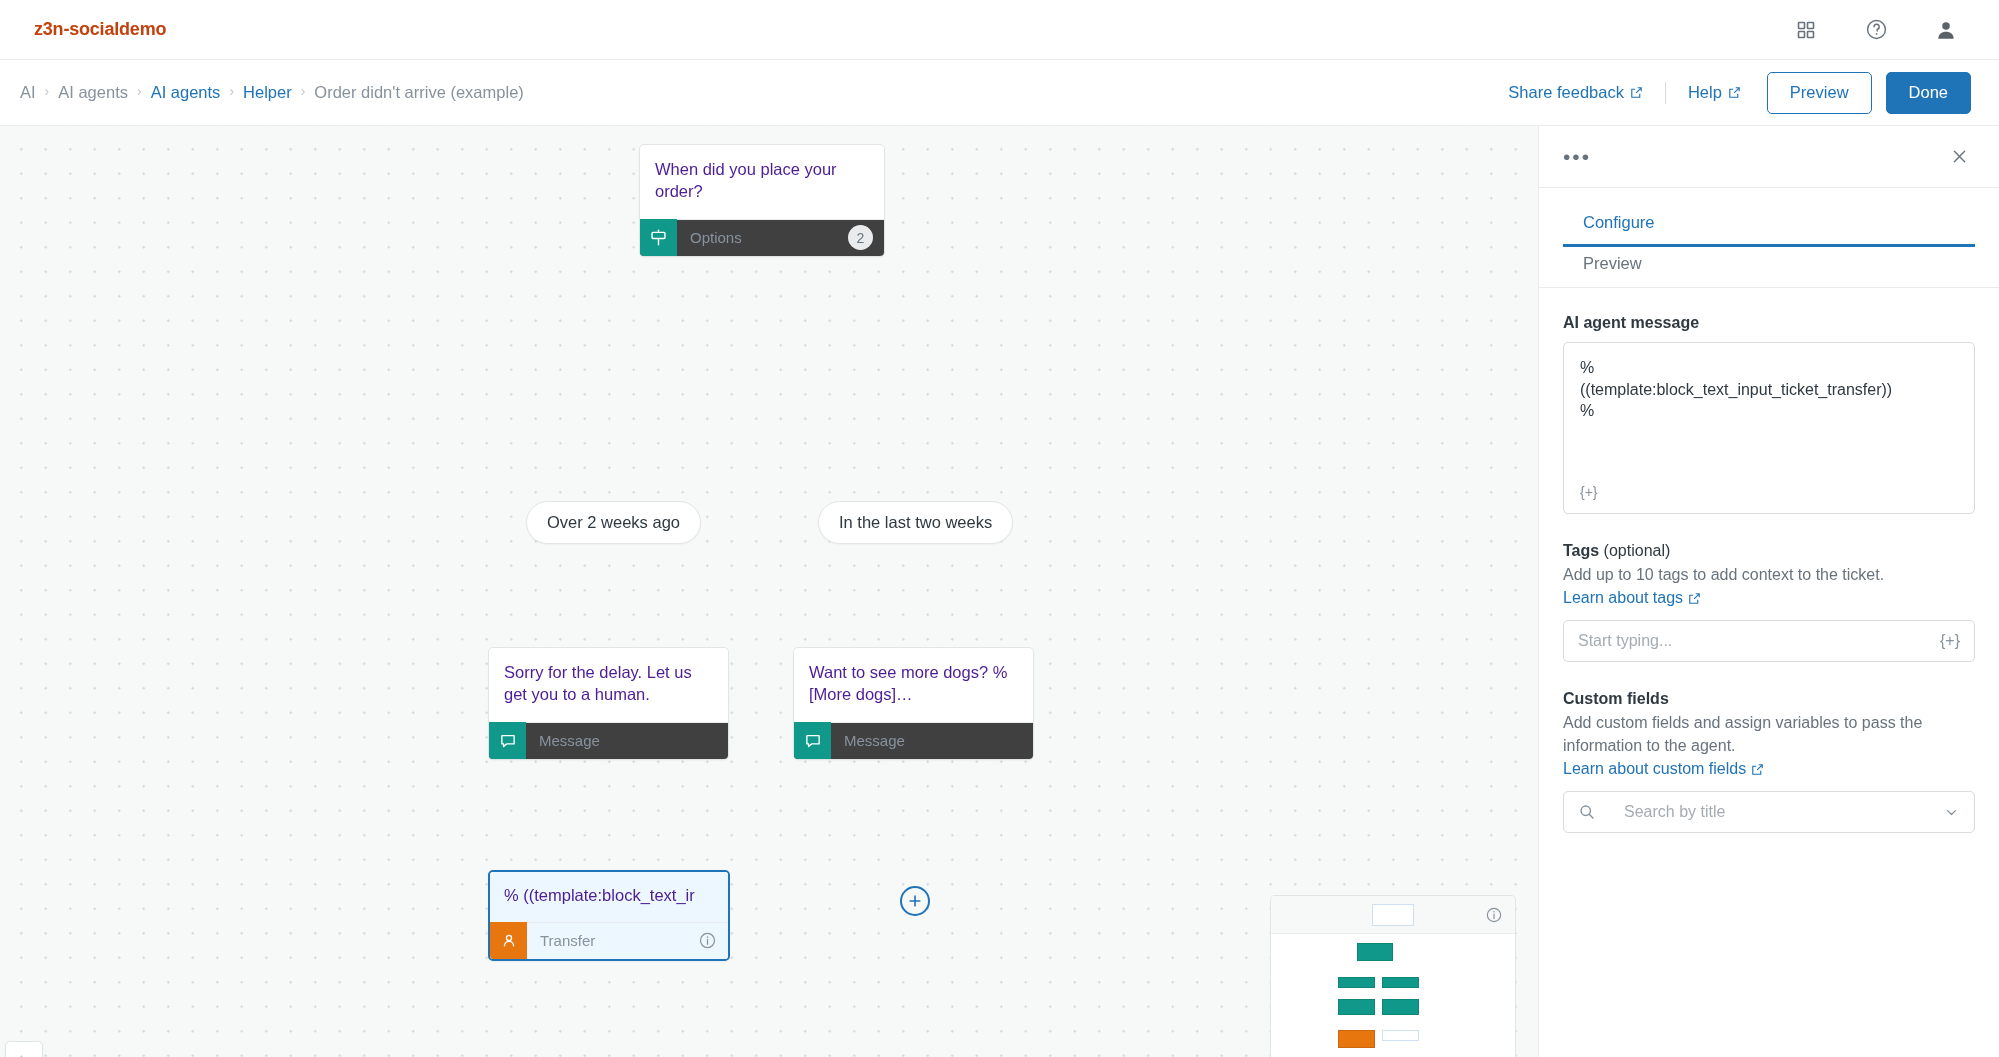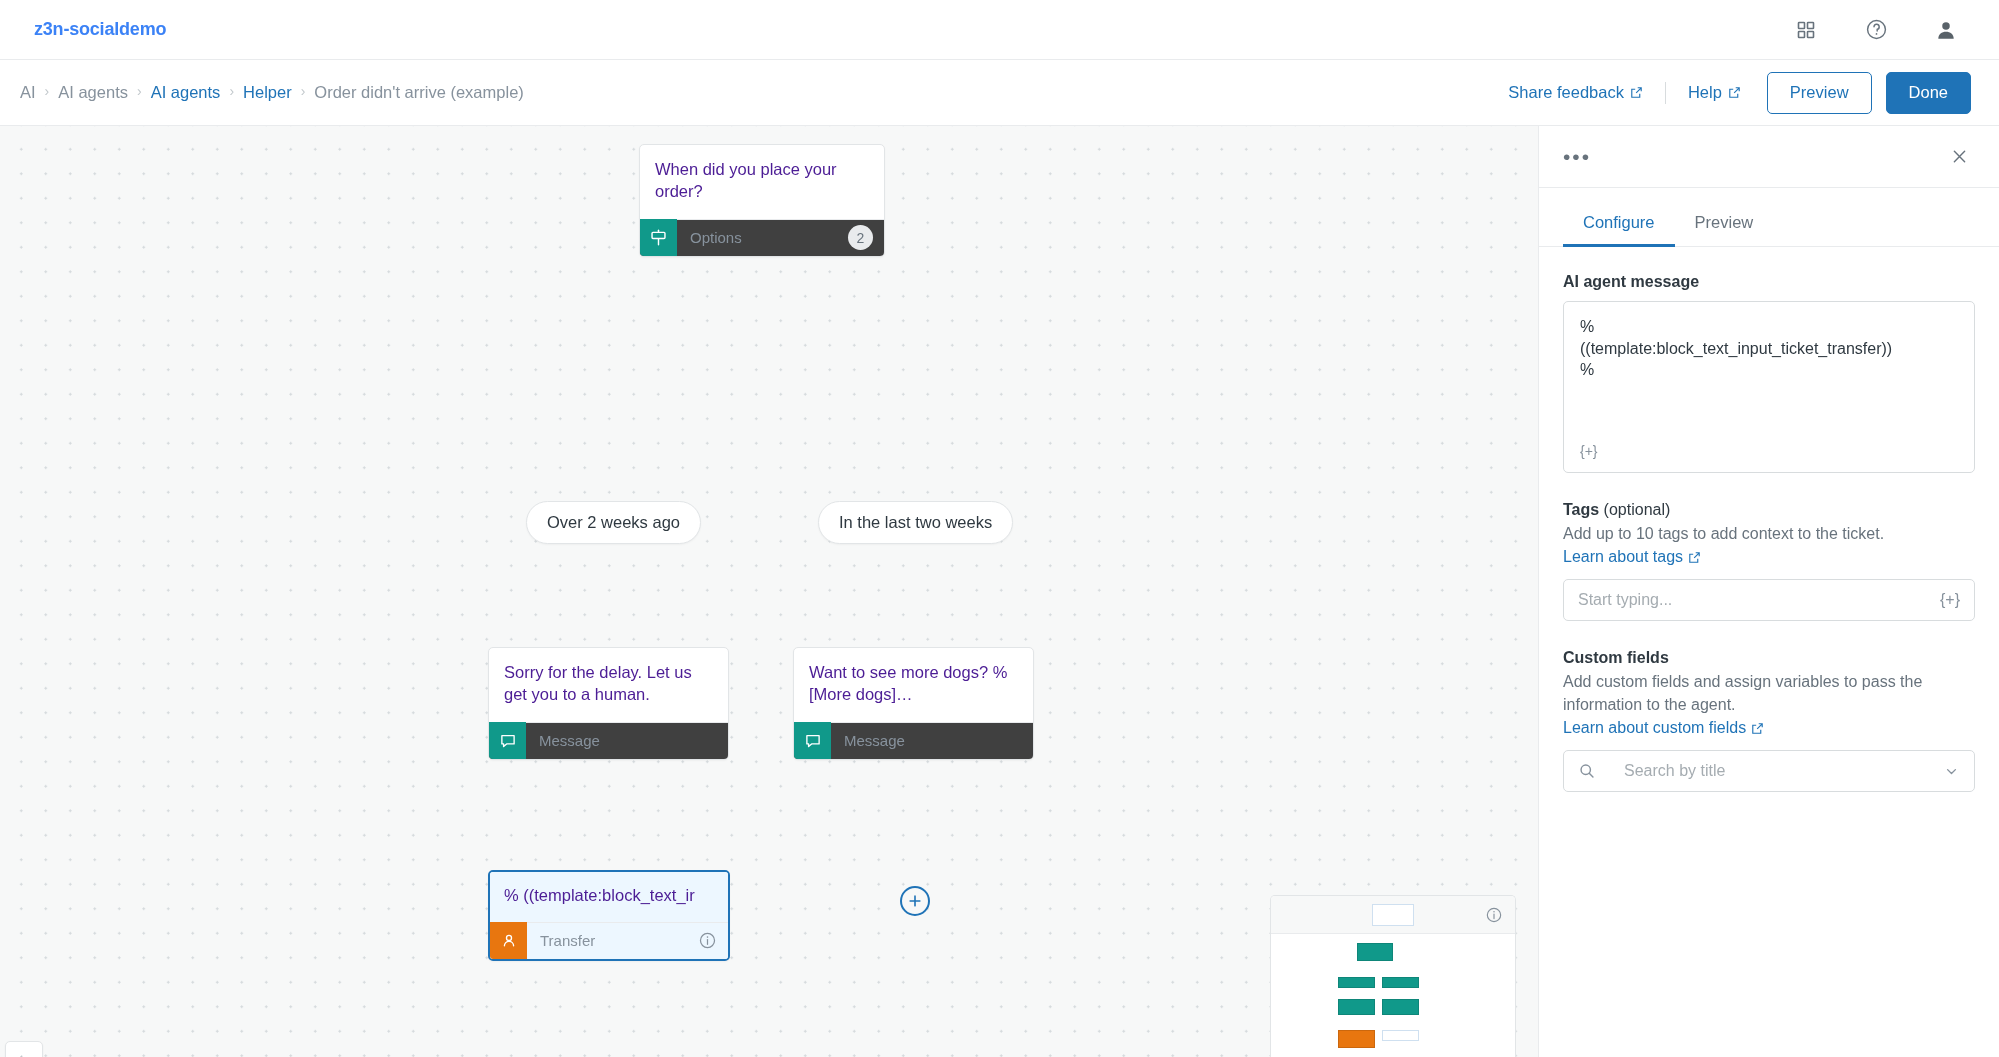--- a/index.html
+++ b/index.html
@@ -12,21 +12,21 @@
   }
 
   
   .topbar {
     height: 60px; width: 100%;
     display: flex; align-items: center;
     border-bottom: 1px solid #e9ebed;
     background: #fff; position: relative;
   }
   .brand {
-    font-size: 18px; font-weight: bold; color: #3b82f6;
+    font-size: 18px; font-weight: bold; color: #c2410c;
     margin-left: 34px; letter-spacing: -0.2px;
   }
   .topbar-right {
     margin-left: auto; display: flex; align-items: center; gap: 40px;
     margin-right: 38px;
   }
   .icon-btn {
     width: 30px; height: 30px; display: flex; align-items: center;
     justify-content: center; cursor: pointer; color: #68737d;
   }
@@ -149,21 +149,21 @@
   
   .panel {
     width: 461px; flex: 0 0 461px; background: #fff;
     border-left: 1px solid #e9ebed; display: flex; flex-direction: column;
   }
   .panel-head {
     height: 62px; display: flex; align-items: center; justify-content: space-between;
     padding: 0 30px 0 24px; border-bottom: 1px solid #e9ebed;
   }
   .dots { color: #68737d; font-size: 21px; letter-spacing: 2px; line-height: 10px; cursor: pointer; }
-  .panel-tabs { display: flex; padding: 0 24px; border-bottom: 1px solid #e9ebed; margin-top: 17px; }
+  .panel-tabs { display: flex; padding: 0 24px; border-bottom: 1px solid #e9ebed; margin-top: 17px; flex-direction: column; }
   .ptab {
     font-size: 16.5px; color: #68737d; padding: 8px 20px 12px 20px;
     cursor: pointer; border-bottom: 3px solid transparent; margin-bottom: -1px;
   }
   .ptab.active { color: #1f73b7; border-bottom-color: #1f73b7; }
   .panel-body { padding: 26px 24px 0 24px; overflow: hidden; }
   .field-label { font-size: 16px; font-weight: bold; color: #2f3941; }
   .field-label .optional { font-weight: normal; }
   .help-text { font-size: 16px; color: #68737d; line-height: 1.4; margin-top: 4px; }
   .help-link { font-size: 16px; color: #1f73b7; cursor: pointer; display: inline-flex; align-items: center; gap: 5px; margin-top: 3px; }

